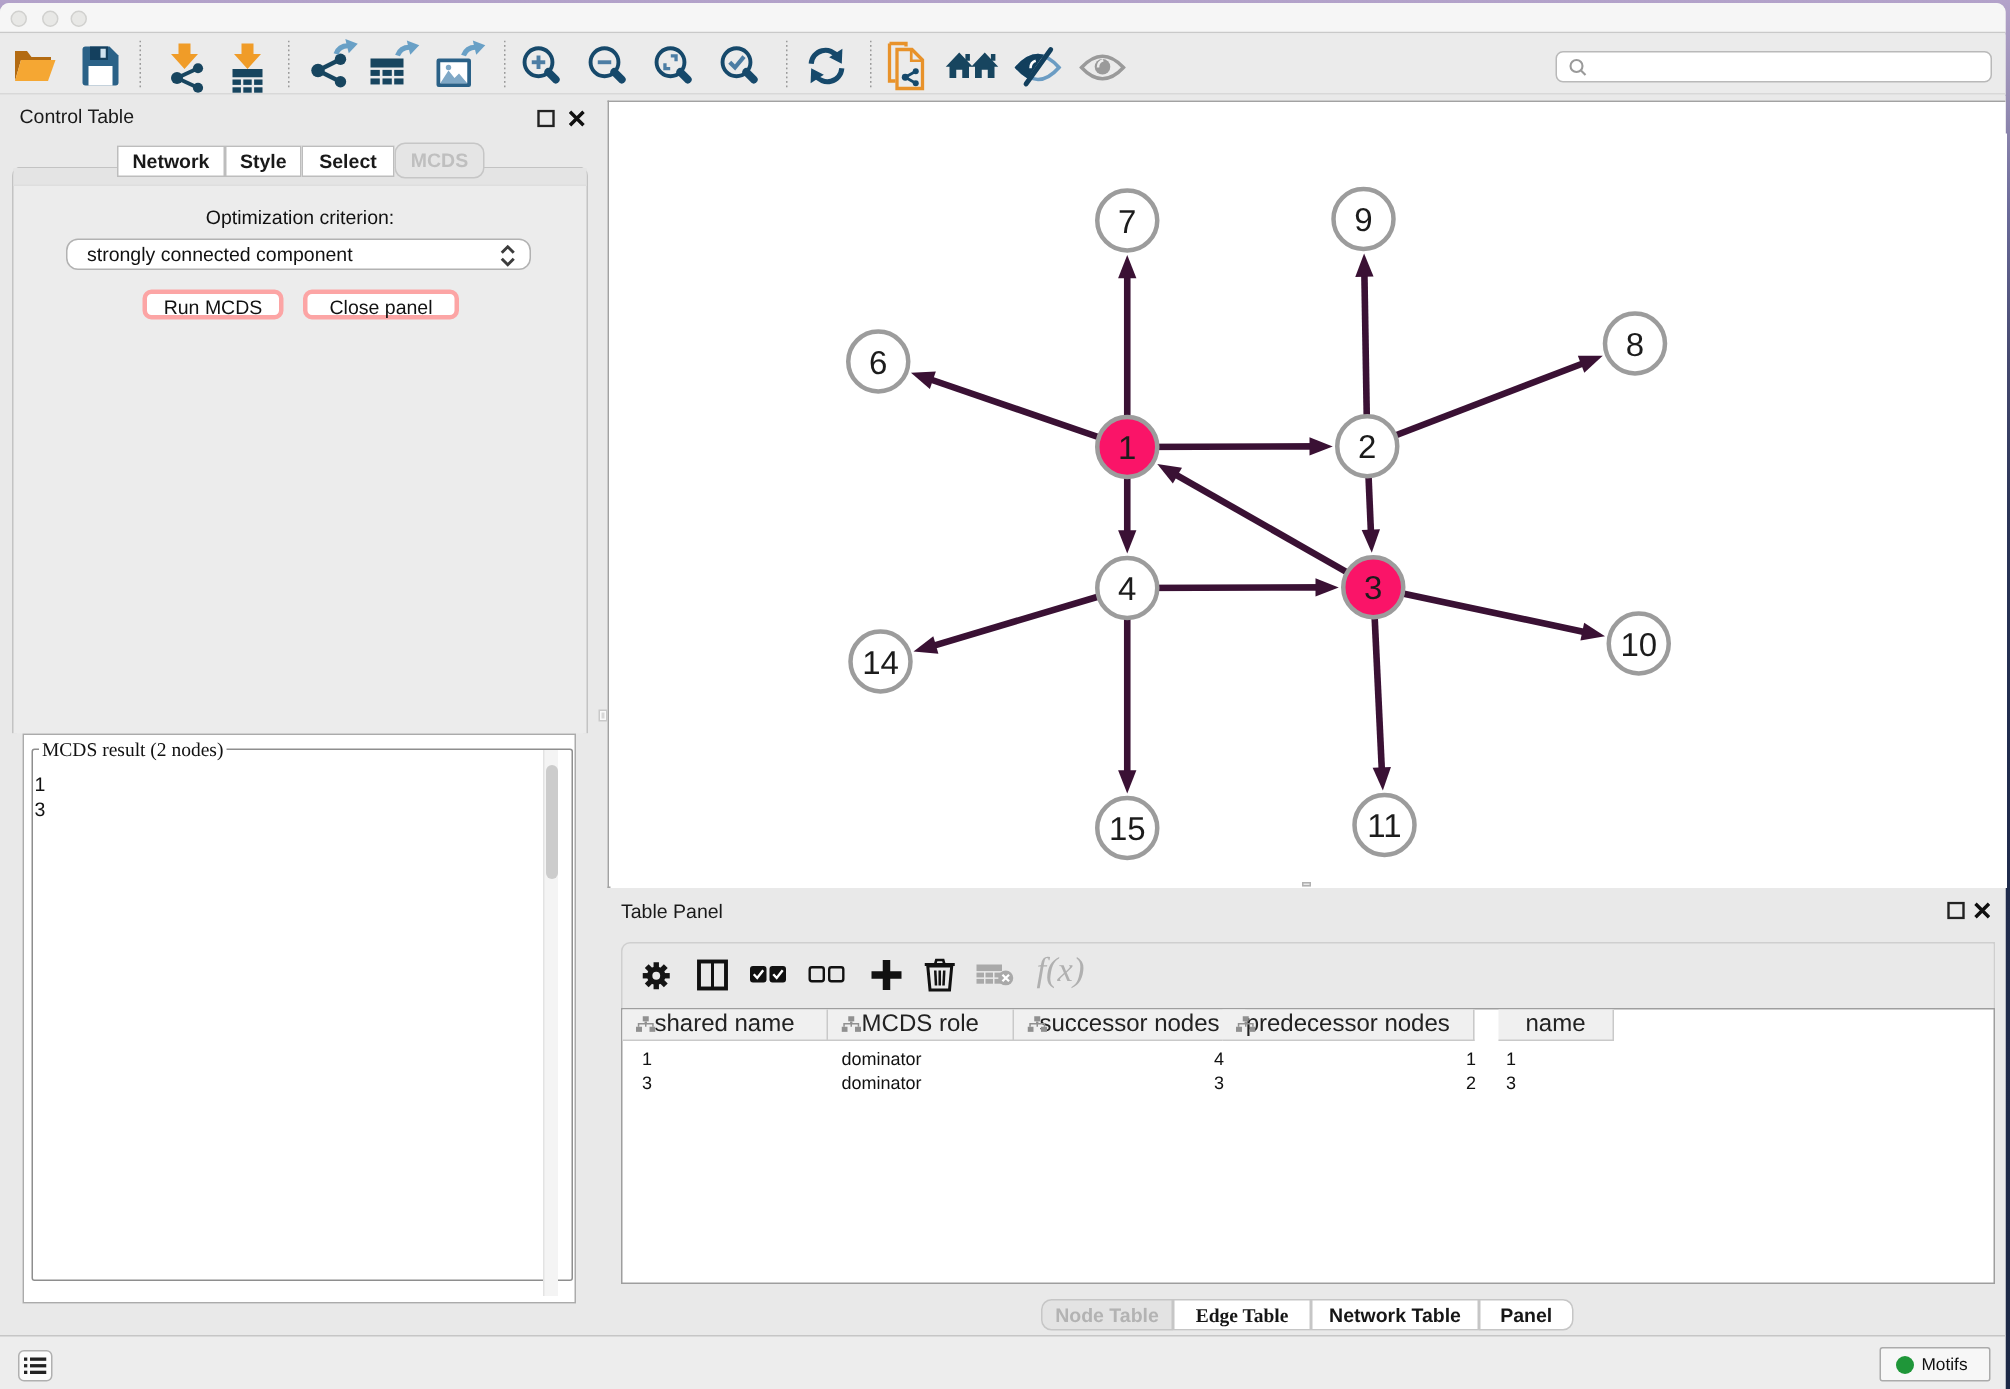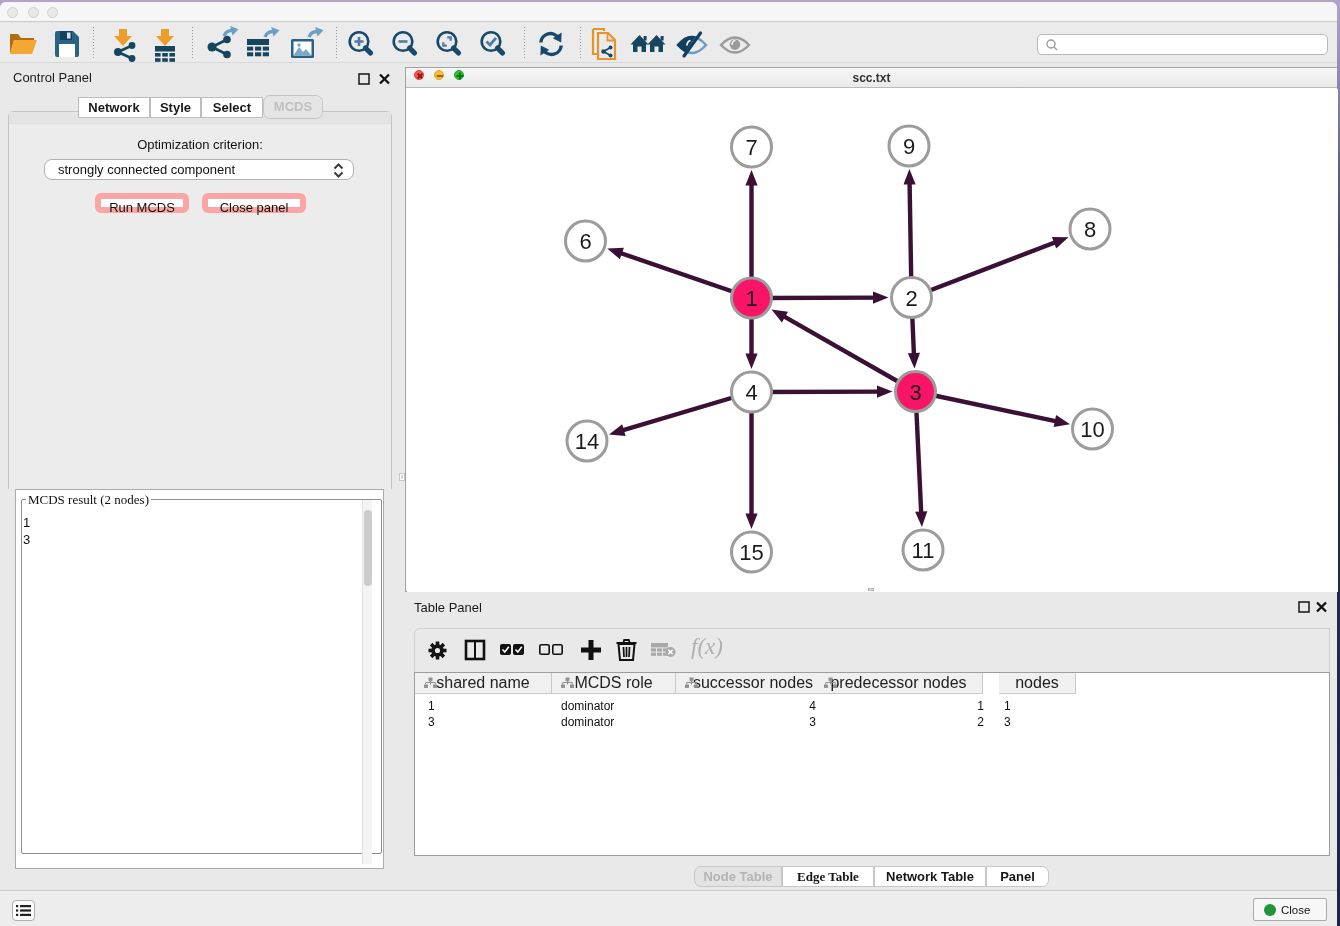--- a/index.html
+++ b/index.html
@@ -22,21 +22,21 @@
 #memb{position:absolute;right:10px;top:7px;width:74px;height:23px;background:#f7f7f7;border:1px solid #ababab;border-radius:2px;font-size:11.5px;color:#111;}
 #listb{position:absolute;left:12px;top:9px;width:23px;height:21px;background:#fbfbfb;border:1px solid #b0b0b0;border-radius:4px;}
 
 #cp-title{position:absolute;left:13px;top:70px;font-size:13px;color:#1a1a1a;}
 .tab{position:absolute;top:97px;z-index:3;height:21px;background:#fff;border:1px solid #bdbdbd;font-size:13px;font-weight:600;color:#191919;text-align:center;line-height:19px;}
 #tab-mcds{position:absolute;left:263px;top:95px;z-index:2;width:60px;height:24px;background:#e5e5e5;border:1px solid #c6c6c6;border-radius:7px;font-size:13px;font-weight:600;color:#bfbfbf;text-align:center;line-height:22px;}
 #cp-panel{position:absolute;left:8px;top:111px;width:384px;height:378px;background:#ececec;border:1px solid #c3c3c3;border-radius:6px 6px 0 0;border-bottom:none;}
 #cp-strip{position:absolute;left:9px;top:112px;width:382px;height:12px;background:#e4e4e4;border-bottom:1px solid #dedede;}
 #optlabel{position:absolute;left:0px;top:137px;width:400px;text-align:center;font-size:13px;color:#111;}
 #optsel{position:absolute;left:44px;top:159px;width:310px;height:21px;background:#fff;border:1px solid #b2b2b2;border-radius:8px;font-size:13px;color:#111;line-height:19px;padding-left:13px;}
-.btn{position:absolute;top:193px;height:20px;background:#fff;border:6px solid #fca5a5;border-radius:6px;font-size:13px;color:#111;text-align:center;line-height:18px;}
+.btn{position:absolute;top:193px;height:20px;background:#fff;border:3px solid #fca5a5;border-radius:6px;font-size:13px;color:#111;text-align:center;line-height:18px;}
 #resultwrap{position:absolute;left:15px;top:489px;width:369px;height:380px;background:#fff;border:1px solid #ababab;}
 #groupbox{position:absolute;left:5px;top:9px;width:361px;height:355px;border:1px solid #8e8e8e;border-radius:2px;font-family:Liberation Serif, serif;}
 #grouplabel{position:absolute;left:8px;top:-8px;background:#fff;font-size:13px;color:#111;padding:0 2px;}
 #sbtrack{position:absolute;right:11px;top:10px;width:10px;height:364px;background:#f4f4f4;border-left:1px solid #e3e3e3;}
 #sbthumb{position:absolute;left:1px;top:10px;width:8px;height:76px;background:#cccccc;border-radius:4px;}
 
 
 #netwin{position:absolute;left:405px;top:67px;width:932px;height:525px;background:#fff;border:1px solid #a2a2a2;border-right:none;}
 #nettitle{position:absolute;left:0;top:0;width:100%;height:20px;background:linear-gradient(#f7f7f7,#e9e9e9);border-bottom:1px solid #b9b9b9;}
 #netname{position:absolute;top:3px;left:0;width:100%;text-align:center;font-size:12px;font-weight:bold;color:#333;}
@@ -193,21 +193,21 @@
     <div class="tsep" style="left:524px"></div>
   <div class="tsep" style="left:580px"></div>
   <div id="searchbox">
       <svg width="16" height="16" style="position:absolute;left:6px;top:2px" viewBox="0 0 16 16">
         <circle cx="7" cy="7" r="4" fill="none" stroke="#9a9a9a" stroke-width="1.4"></circle>
         <line x1="10" y1="10" x2="13" y2="13" stroke="#9a9a9a" stroke-width="1.4"></line>
       </svg>
     </div>
 </div>
 <div id="mainbg"></div>
-<div id="cp-title">Control Panel</div>
+<div id="cp-title">Control Table</div>
 <svg class="abs" style="left:358px;top:73px" width="32" height="12" viewBox="0 0 32 12">
   <rect x="1" y="1" width="10" height="10" fill="none" stroke="#222" stroke-width="1.6"></rect>
   <path d="M22 1.5 L31 10.5 M31 1.5 L22 10.5" stroke="#111" stroke-width="2.3" fill="none"></path>
 </svg>
 <div class="tab" style="left:78px;width:72px">Network</div>
 <div class="tab" style="left:150px;width:51px">Style</div>
 <div class="tab" style="left:201px;width:62px">Select</div>
 <div id="tab-mcds">MCDS</div>
 <div id="cp-panel"></div>
 <div id="cp-strip"></div>
@@ -224,38 +224,20 @@
   <div id="groupbox">
       <div id="grouplabel" style="left:4px">MCDS result (2 nodes)</div>
     </div>
   <div style="position:absolute;left:7px;top:25px;font-size:13px;color:#111;line-height:16.5px;">1<br>3</div>
   <div id="sbtrack">
       <div id="sbthumb"></div>
     </div>
 </div>
 
 <div id="netwin">
-  <div id="nettitle">
-    <div class="mac" style="left:8px;background:#f0564c;border:1px solid #d94c42;">
-        <svg width="10" height="10" viewBox="0 0 10 10">
-          <path d="M2.6 2.6 L7.4 7.4 M7.4 2.6 L2.6 7.4" stroke="#921409" stroke-width="1.7"></path>
-        </svg>
-      </div>
-    <div class="mac" style="left:28px;background:#f8bc32;border:1px solid #e0a524;">
-        <svg width="10" height="10" viewBox="0 0 10 10">
-          <path d="M1.8 5 L8.2 5" stroke="#985e12" stroke-width="1.9"></path>
-        </svg>
-      </div>
-    <div class="mac" style="left:47.5px;background:#30bd38;border:1px solid #27a82e;">
-        <svg width="10" height="10" viewBox="0 0 10 10">
-          <path d="M5 1.6 L5 8.4 M1.6 5 L8.4 5" stroke="#0c6e12" stroke-width="1.9"></path>
-        </svg>
-      </div>
-    <div id="netname">scc.txt</div>
-  </div>
   <div id="netcanvas">
   <svg width="931" height="497" viewBox="0 0 931 497">
     <g stroke="#3a1134" stroke-width="4.4">
     <line x1="344.5" y1="209" x2="344.5" y2="88.8"></line>
     <line x1="344.5" y1="209" x2="207.6" y2="162.0"></line>
     <line x1="344.5" y1="209" x2="473.8" y2="208.6"></line>
     <line x1="344.5" y1="209" x2="344.5" y2="272.2"></line>
     <line x1="508.5" y1="302.5" x2="371.2" y2="224.2"></line>
     <line x1="504.5" y1="208.5" x2="502.5" y2="87.7"></line>
     <line x1="504.5" y1="208.5" x2="654.3" y2="151.0"></line>
@@ -402,21 +384,21 @@
         </g>
       </svg>successor nodes</div>
   <div class="th" style="left:400px;width:168px"><svg width="13" height="12" viewBox="0 0 13 12" style="position:absolute;left:9px;top:4px">
         <g fill="#909090">
           <rect x="4.5" y="0.5" width="4" height="3.4"></rect>
           <rect x="0" y="7.5" width="4" height="3.4"></rect>
           <rect x="9" y="7.5" width="4" height="3.4"></rect>
           <path d="M6.2 4 L6.2 5.5 L1.7 5.5 L1.7 7.5 M6.8 4 L6.8 5.5 L11.3 5.5 L11.3 7.5 M6.5 4 L6.5 7.5" stroke="#909090" fill="none"></path>
         </g>
       </svg>predecessor nodes</div>
-  <div class="th" style="left:584px;width:77px">nodes</div>
+  <div class="th" style="left:584px;width:77px">name</div>
   <div class="td" style="left:13px;top:26px">1</div>
   <div class="td" style="left:146px;top:26px">dominator</div>
   <div class="td" style="left:261px;top:26px;width:140px;text-align:right">4</div>
   <div class="td" style="left:416px;top:26px;width:153px;text-align:right">1</div>
   <div class="td" style="left:589px;top:26px">1</div>
   <div class="td" style="left:13px;top:42px">3</div>
   <div class="td" style="left:146px;top:42px">dominator</div>
   <div class="td" style="left:261px;top:42px;width:140px;text-align:right">3</div>
   <div class="td" style="left:416px;top:42px;width:153px;text-align:right">2</div>
   <div class="td" style="left:589px;top:42px">3</div>
@@ -433,15 +415,15 @@
           <rect x="4" y="1" width="11" height="2.2"></rect>
     <rect x="0" y="5.4" width="2.2" height="2.2"></rect>
           <rect x="4" y="5.4" width="11" height="2.2"></rect>
     <rect x="0" y="9.8" width="2.2" height="2.2"></rect>
           <rect x="4" y="9.8" width="11" height="2.2"></rect>
         </g>
   </svg>
     </div>
   <div id="memb">
       <span style="position:absolute;left:10px;top:5px;width:12px;height:12px;border-radius:50%;background:#1f9639;"></span>
-      <span style="position:absolute;left:27px;top:5px;">Close</span>
+      <span style="position:absolute;left:27px;top:5px;">Motifs</span>
     </div>
 </div>
 
 </body></html>

